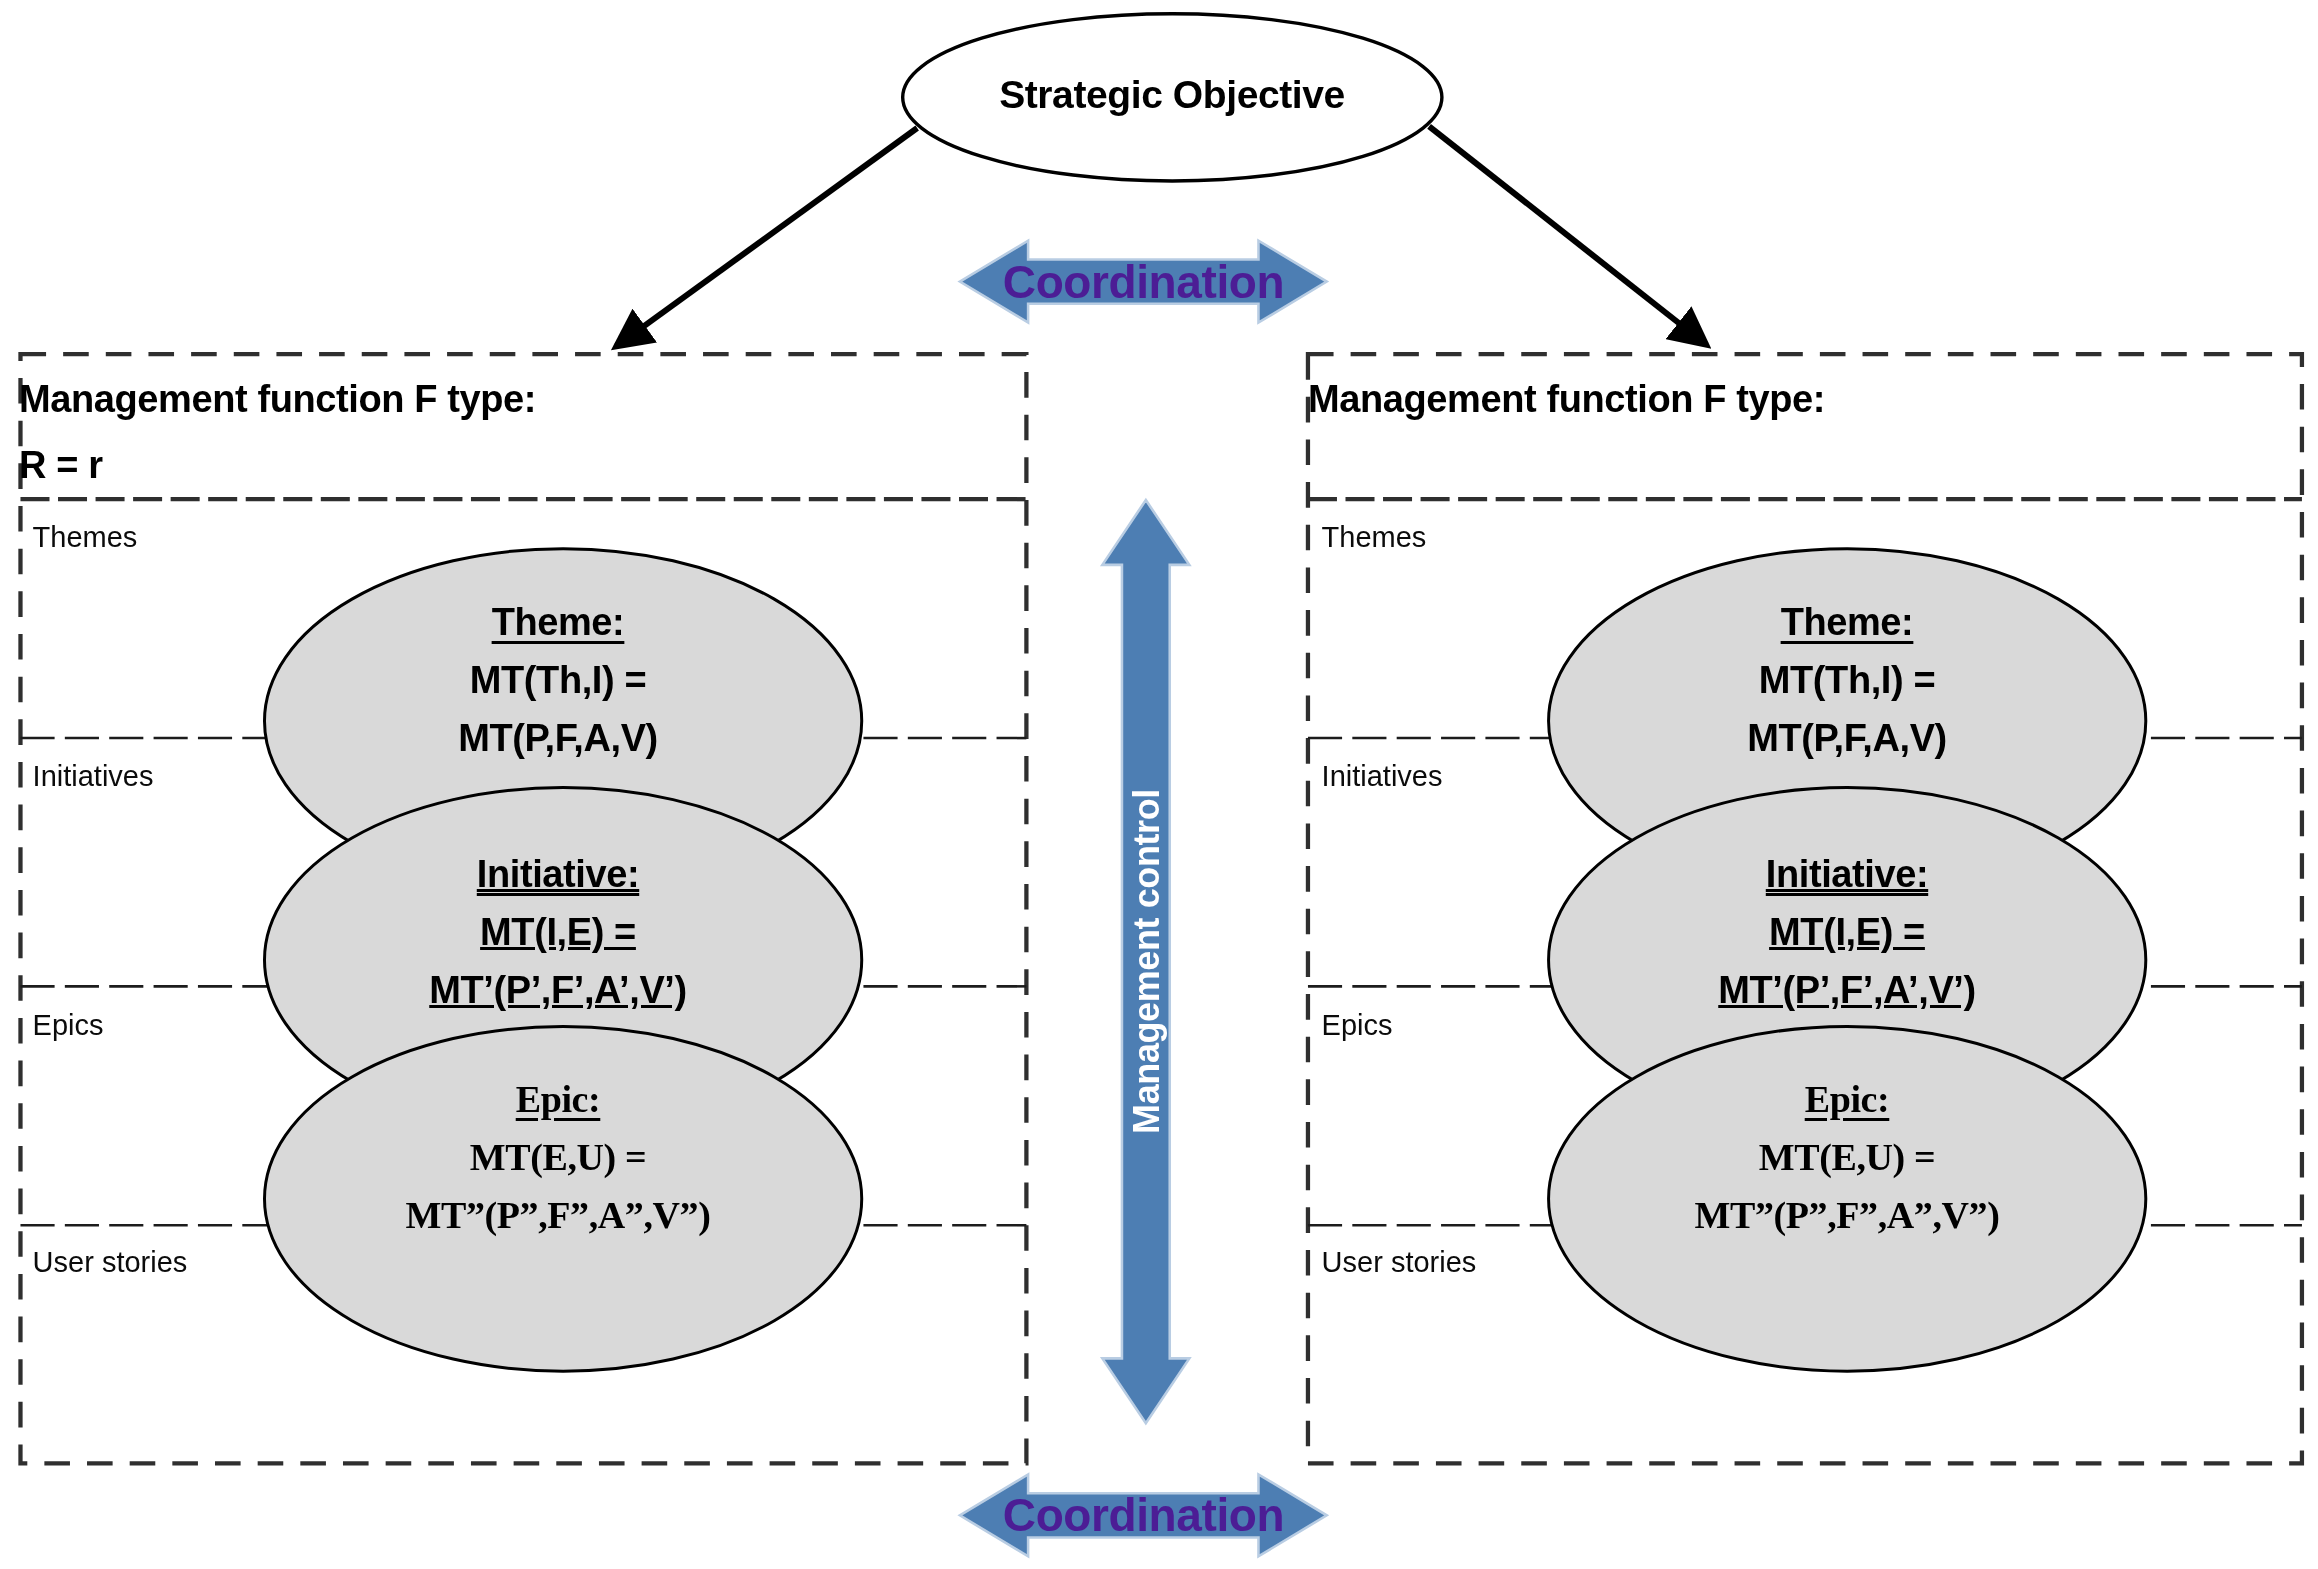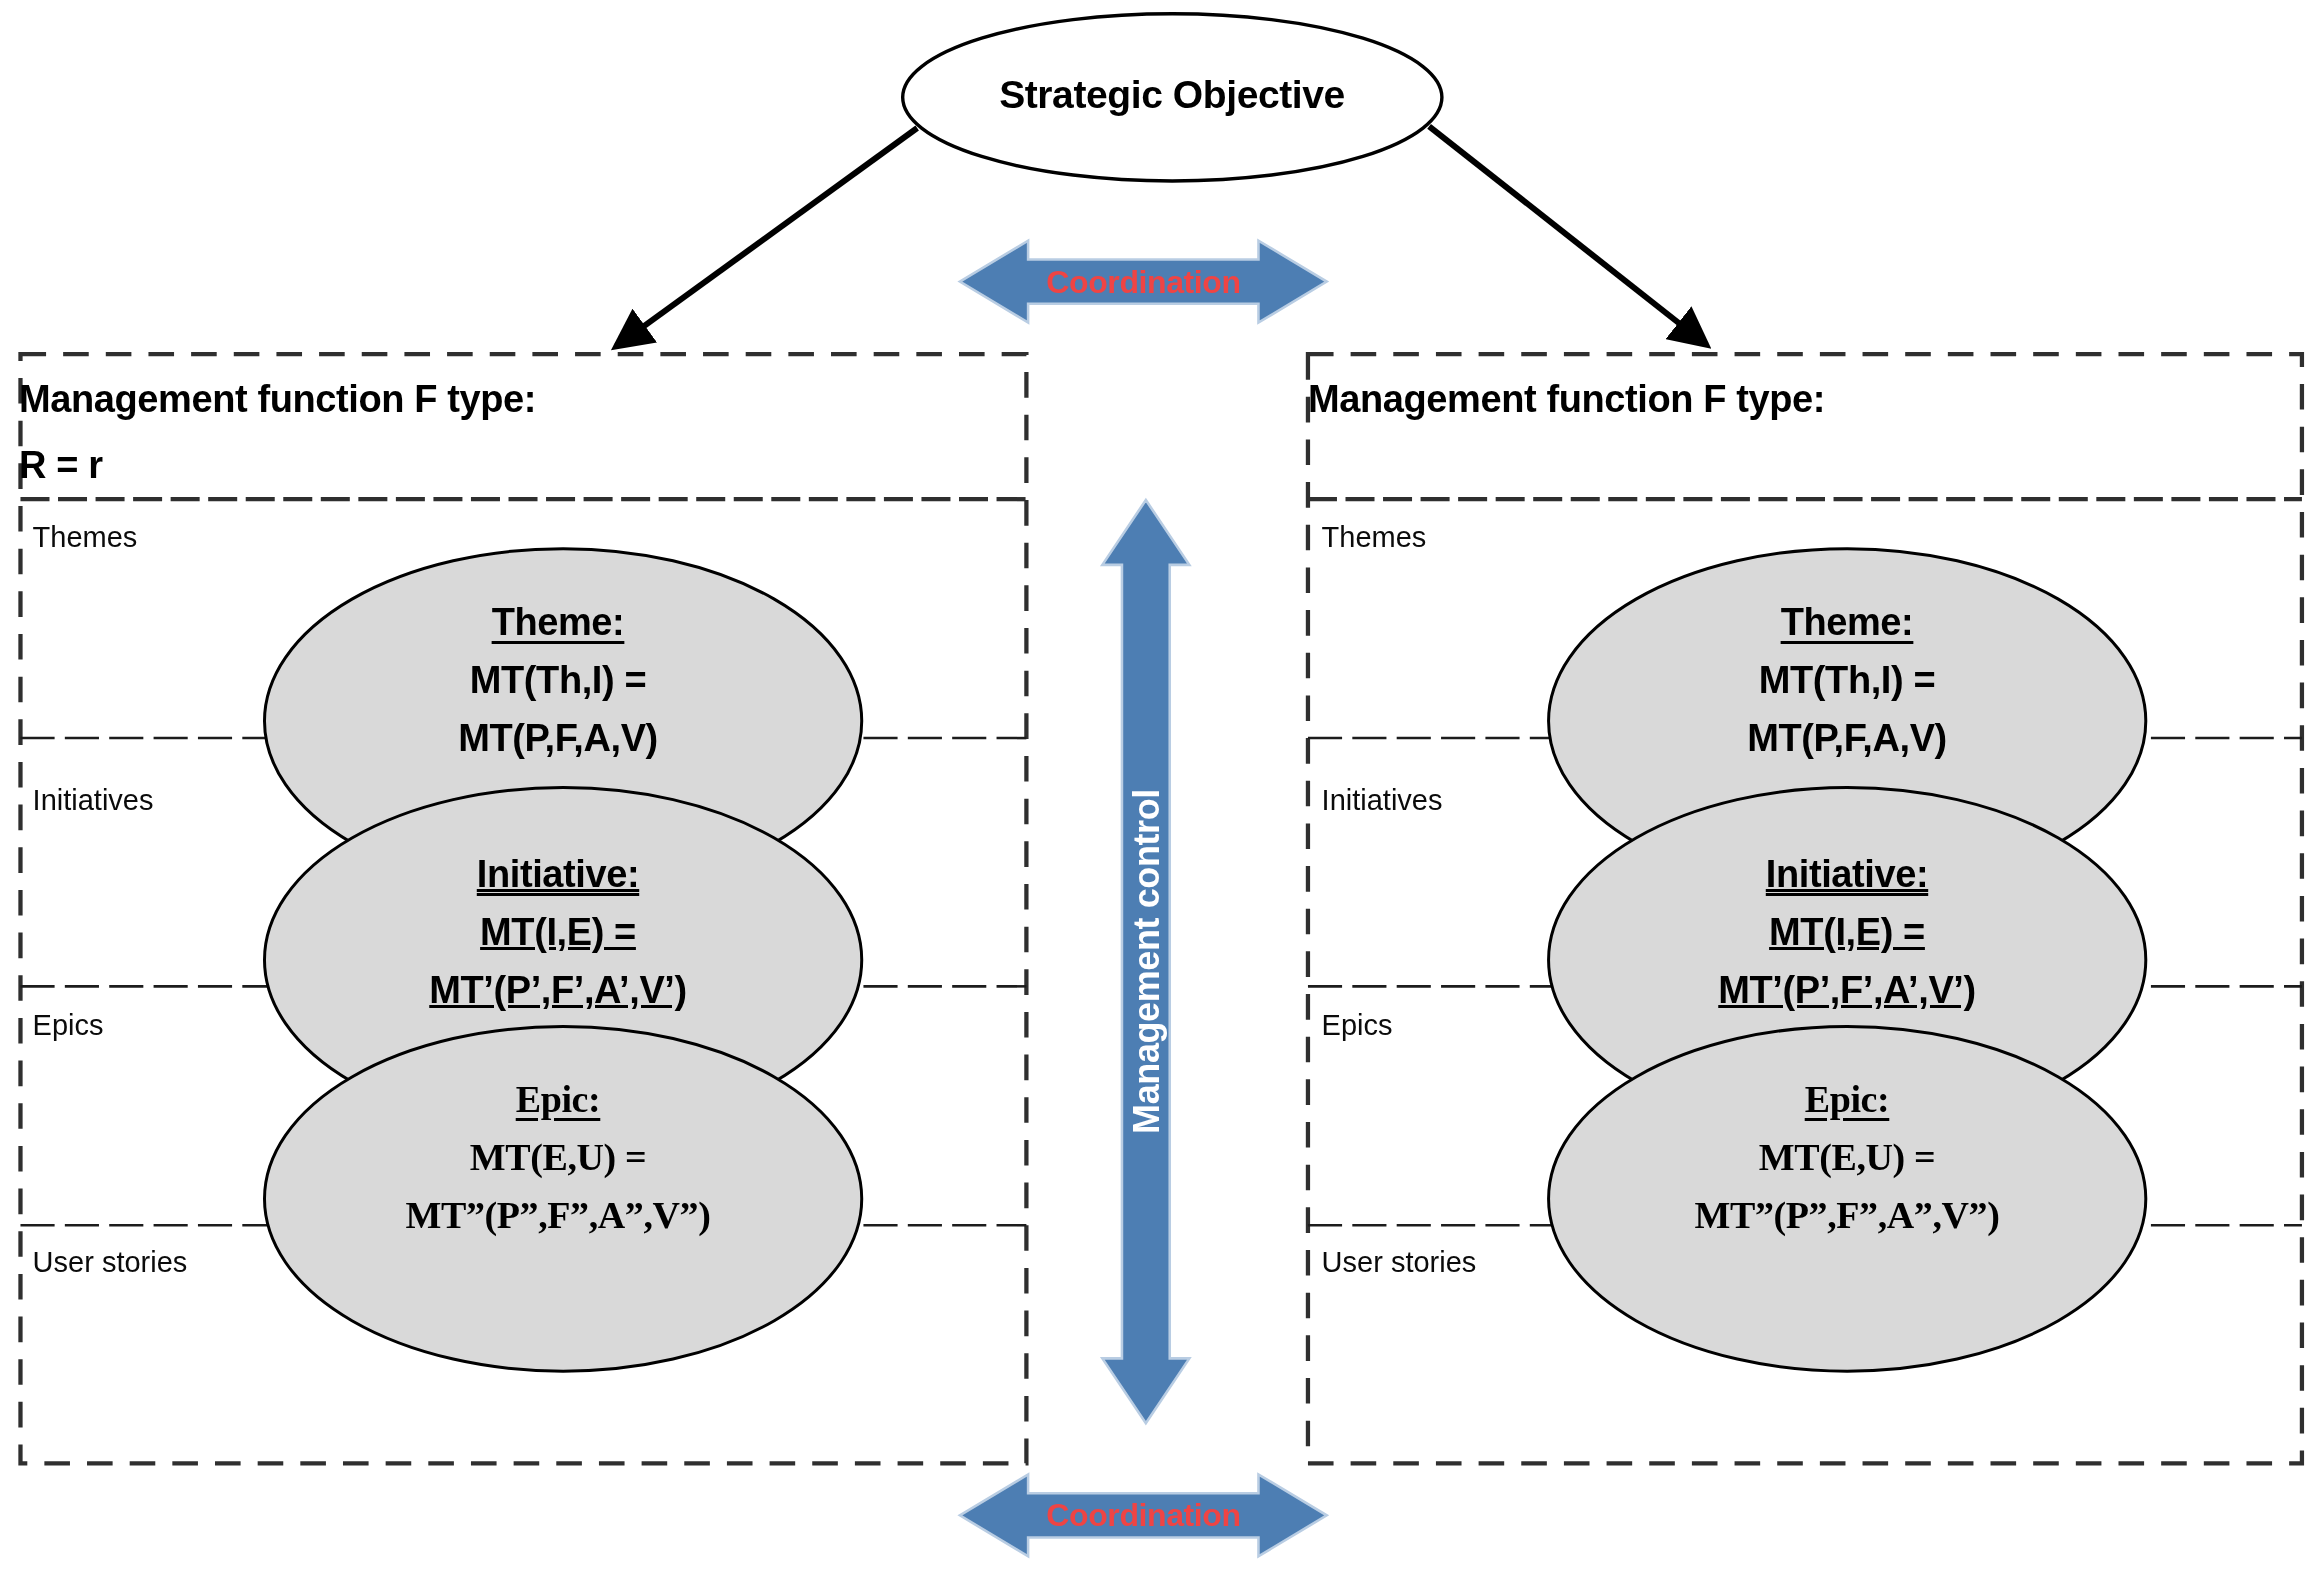--- a/index.html
+++ b/index.html
@@ -14,21 +14,21 @@
   }
   .shapes{position:absolute;left:0;top:0;z-index:0;}
   .txt{position:absolute;z-index:2;}
 
   .so-label{
     left:916px;top:73px;width:512px;text-align:center;
     font-size:39px;font-weight:bold;letter-spacing:-0.4px;
   }
   .coord-label{
     width:367px;height:48px;line-height:48px;text-align:center;
-    color:#ef4444;font-size:32px;font-weight:bold;letter-spacing:-0.4px;
+    color:#4c1d95;font-size:46px;font-weight:bold;letter-spacing:-0.4px;
   }
   .coord-top{left:960px;top:258px;}
   .coord-bottom{left:960px;top:1491px;}
   .mc-label{
     left:890px;top:936px;width:512px;height:51px;line-height:51px;text-align:center;
     color:#fff;font-size:36px;font-weight:bold;letter-spacing:-0.4px;
     transform:rotate(-90deg);transform-origin:center center;
   }
 
   .panel{position:absolute;top:352px;width:1007px;height:1112px;z-index:2;}
@@ -39,21 +39,21 @@
     position:absolute;left:0;top:19px;width:100%;text-align:left;
     font-size:38px;font-weight:bold;line-height:56px;letter-spacing:-0.4px;
   }
   .panel-header .sup{font-size:25.6px;vertical-align:super;font-weight:bold;}
 
   .row-label{
     position:absolute;left:13.6px;font-size:29px;font-weight:normal;color:#0b0b0b;
     letter-spacing:0px;white-space:nowrap;
   }
   .row-themes{top:169px;}
-  .row-initiatives{top:432px;}
+  .row-initiatives{top:408px;}
   .row-epics{top:657px;}
   .row-userstories{top:894px;}
 
   .ellipse-text{
     position:absolute;left:266px;width:546px;text-align:center;
     font-size:38px;font-weight:bold;line-height:58px;letter-spacing:-0.4px;
   }
   .et-1{top:241px;}
   .et-2{top:493px;text-decoration:underline;}
   .et-3{top:718px;font-family:Liberation Serif, serif;}

